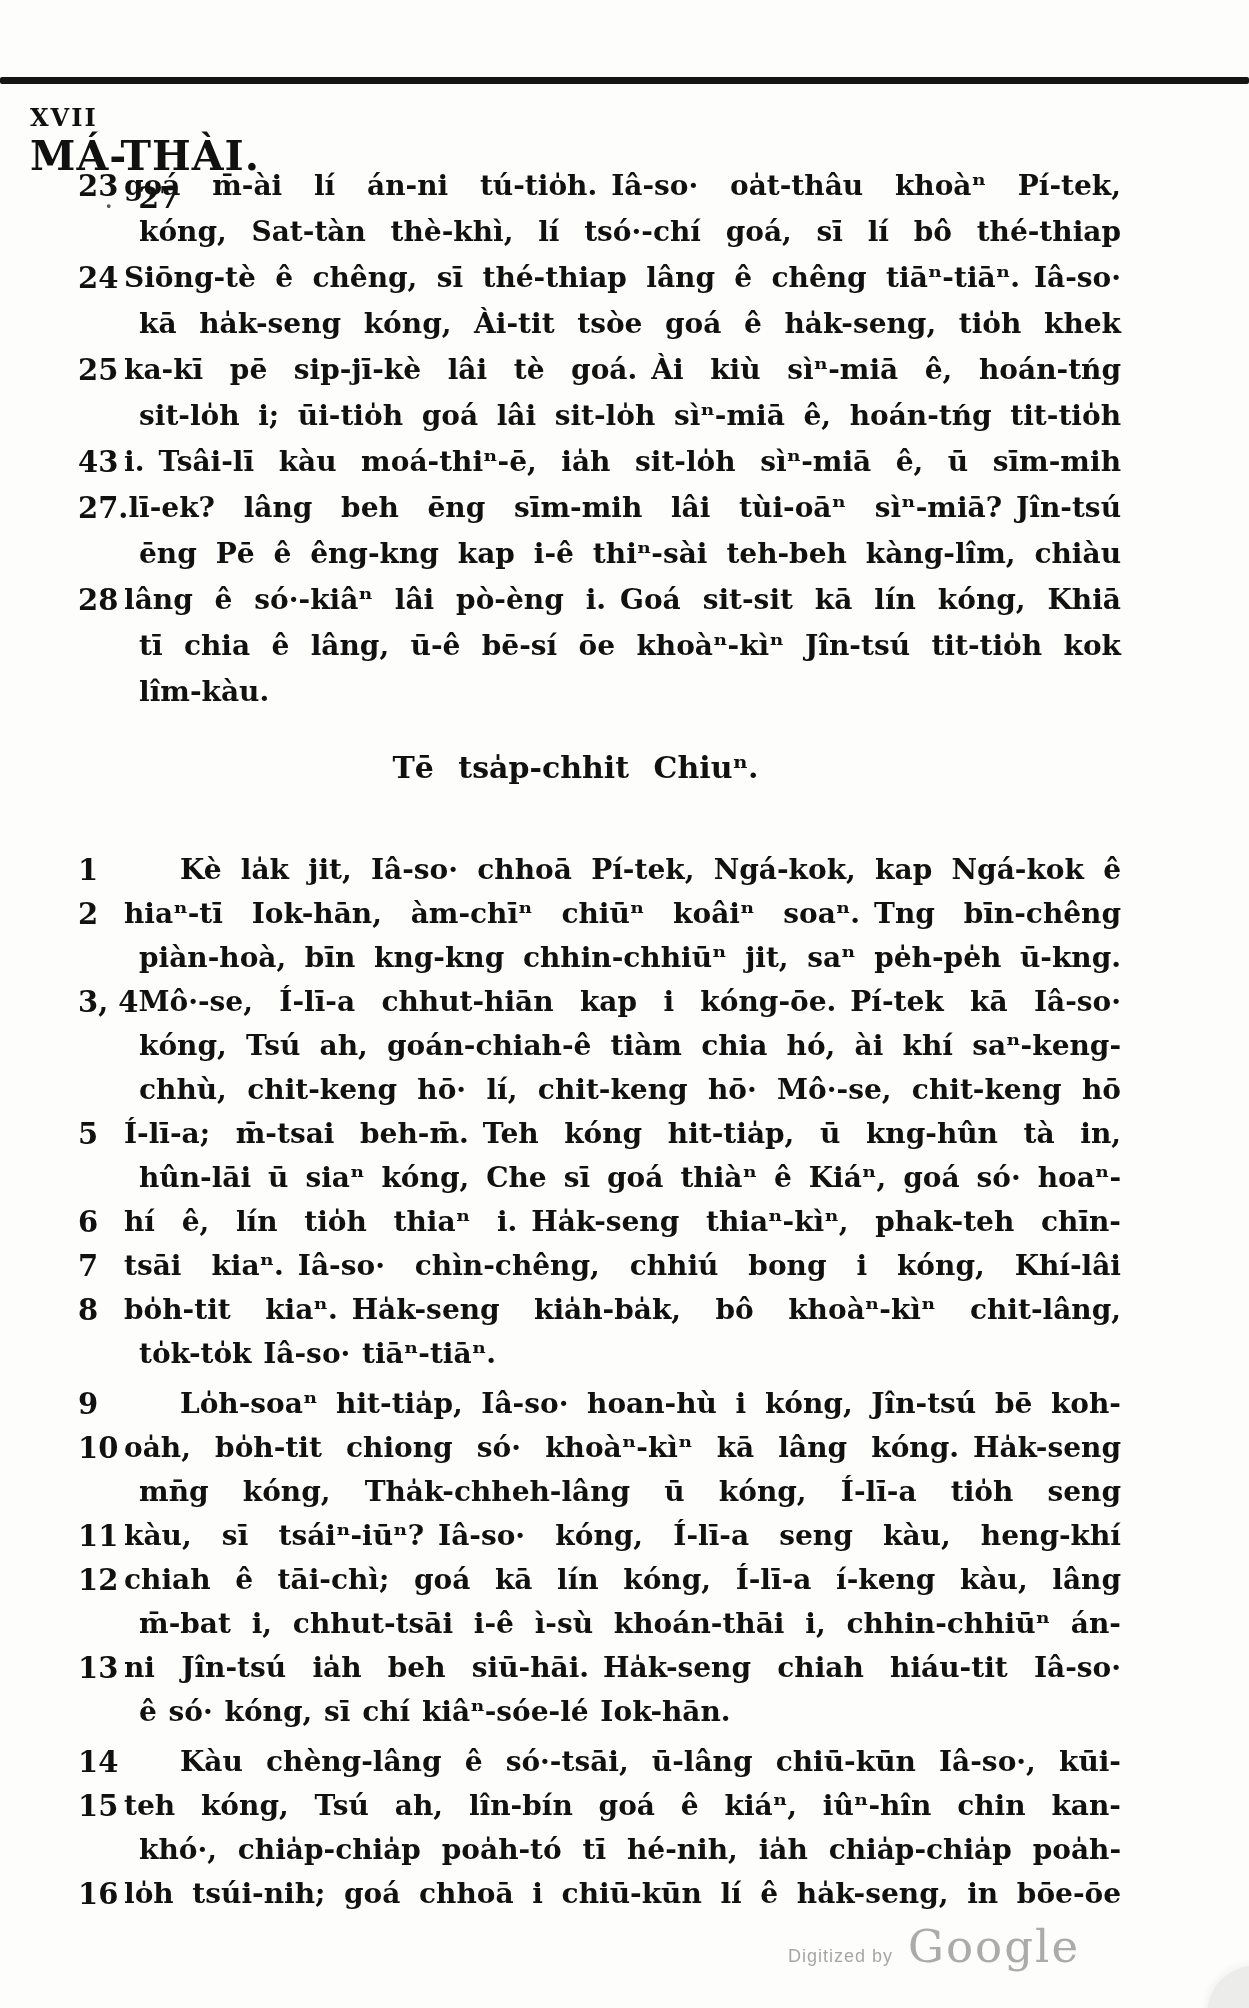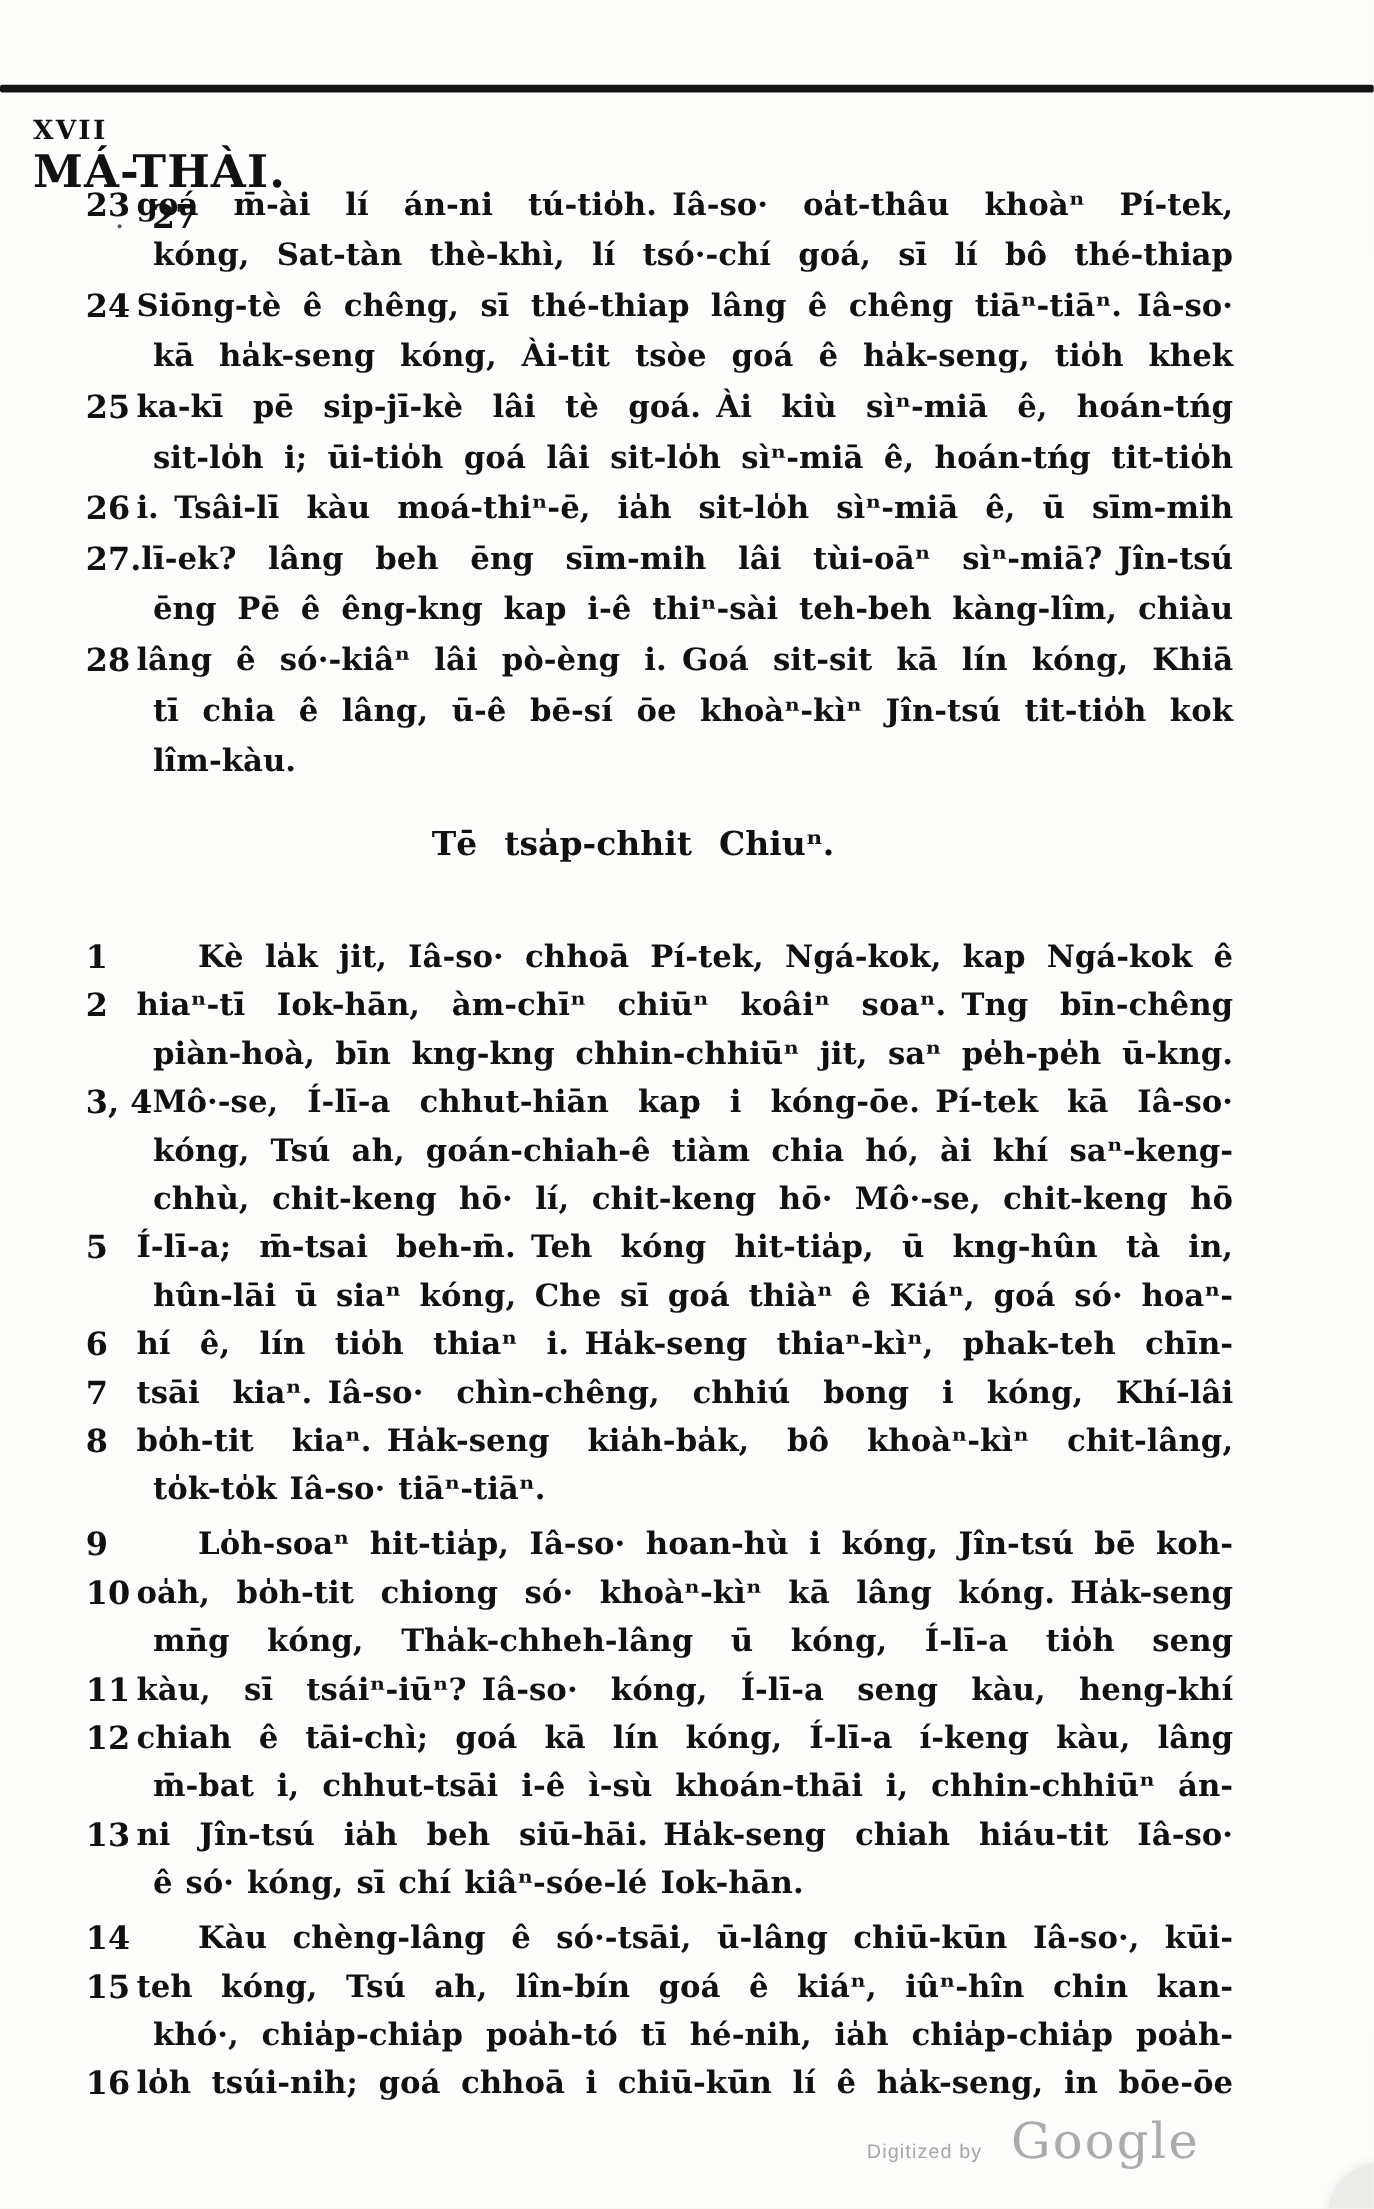--- a/index.html
+++ b/index.html
@@ -52,21 +52,21 @@
     position:absolute;left:30px;right:128px;top:750px;
     text-align:center;font-size:30px;word-spacing:14px;
   }
   .watermark{
     position:absolute;left:788px;top:1920px;
     display:flex;align-items:baseline;
     font-weight:400;
   }
   .wm-prefix{
     font-family:"Liberation Sans", sans-serif;
-    font-size:18px;color:#a6a6a6;margin-right:26px;letter-spacing:1px;
+    font-size:18px;color:#a6a6a6;margin-right:15px;letter-spacing:1px;
   }
   .wm-logo{
     font-family:"DejaVu Serif", serif;
     font-size:45px;color:#aaagaa;color:#ababab;letter-spacing:2px;
   }
   .corner-curl{
     position:absolute;right:-14px;bottom:-16px;width:56px;height:58px;
     background:#ececea;border-top-left-radius:48px;
     box-shadow:-3px -3px 6px rgba(0,0,0,0.04);
   }
@@ -103,21 +103,21 @@
       </div>
       <div class="row">
         <span class="num">25</span>
         <span class="txt">ka-kī pē sip-jī-kè lâi tè goá. Ài kiù sìⁿ-miā ê, hoán-tńg</span>
       </div>
       <div class="row">
         <span class="num"></span>
         <span class="txt cont">sit-lo̍h i; ūi-tio̍h goá lâi sit-lo̍h sìⁿ-miā ê, hoán-tńg tit-tio̍h</span>
       </div>
       <div class="row">
-        <span class="num">26</span>
+        <span class="num">43</span>
         <span class="txt">i. Tsâi-lī kàu moá-thiⁿ-ē, ia̍h sit-lo̍h sìⁿ-miā ê, ū sīm-mih</span>
       </div>
       <div class="row">
         <span class="num">27.</span>
         <span class="txt">lī-ek? lâng beh ēng sīm-mih lâi tùi-oāⁿ sìⁿ-miā? Jîn-tsú</span>
       </div>
       <div class="row">
         <span class="num"></span>
         <span class="txt cont">ēng Pē ê êng-kng kap i-ê thiⁿ-sài teh-beh kàng-lîm, chiàu</span>
       </div>

